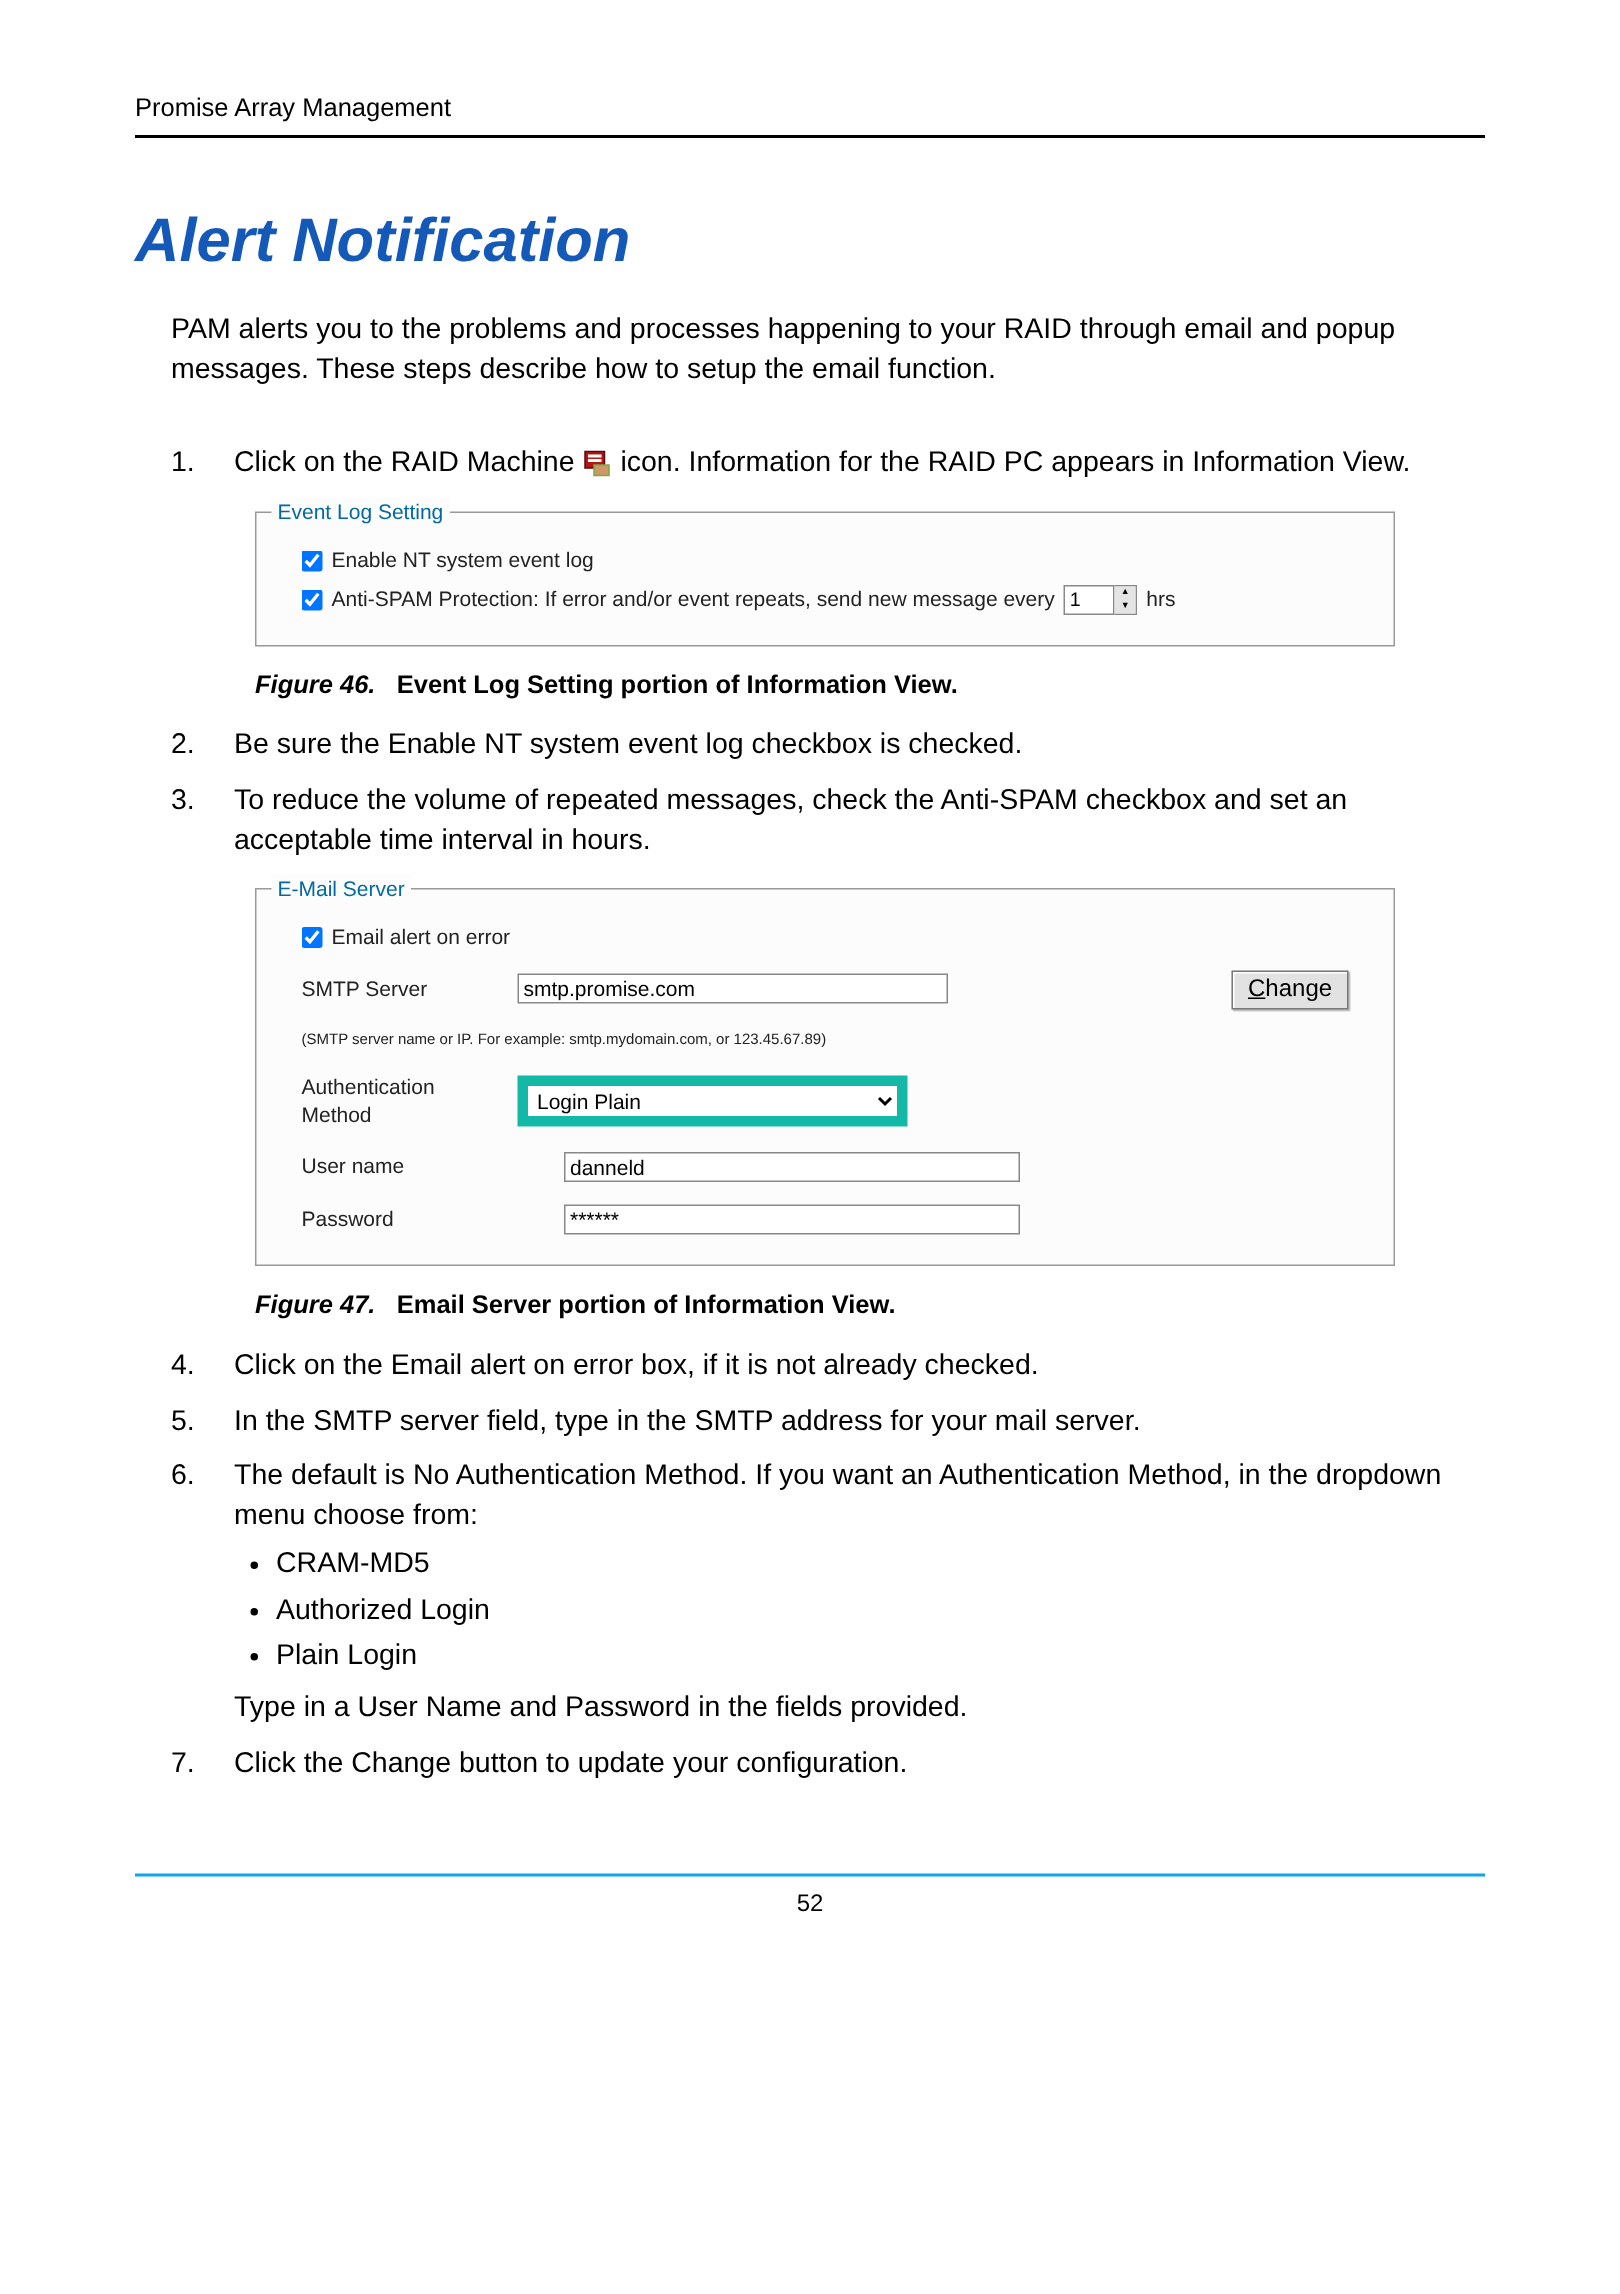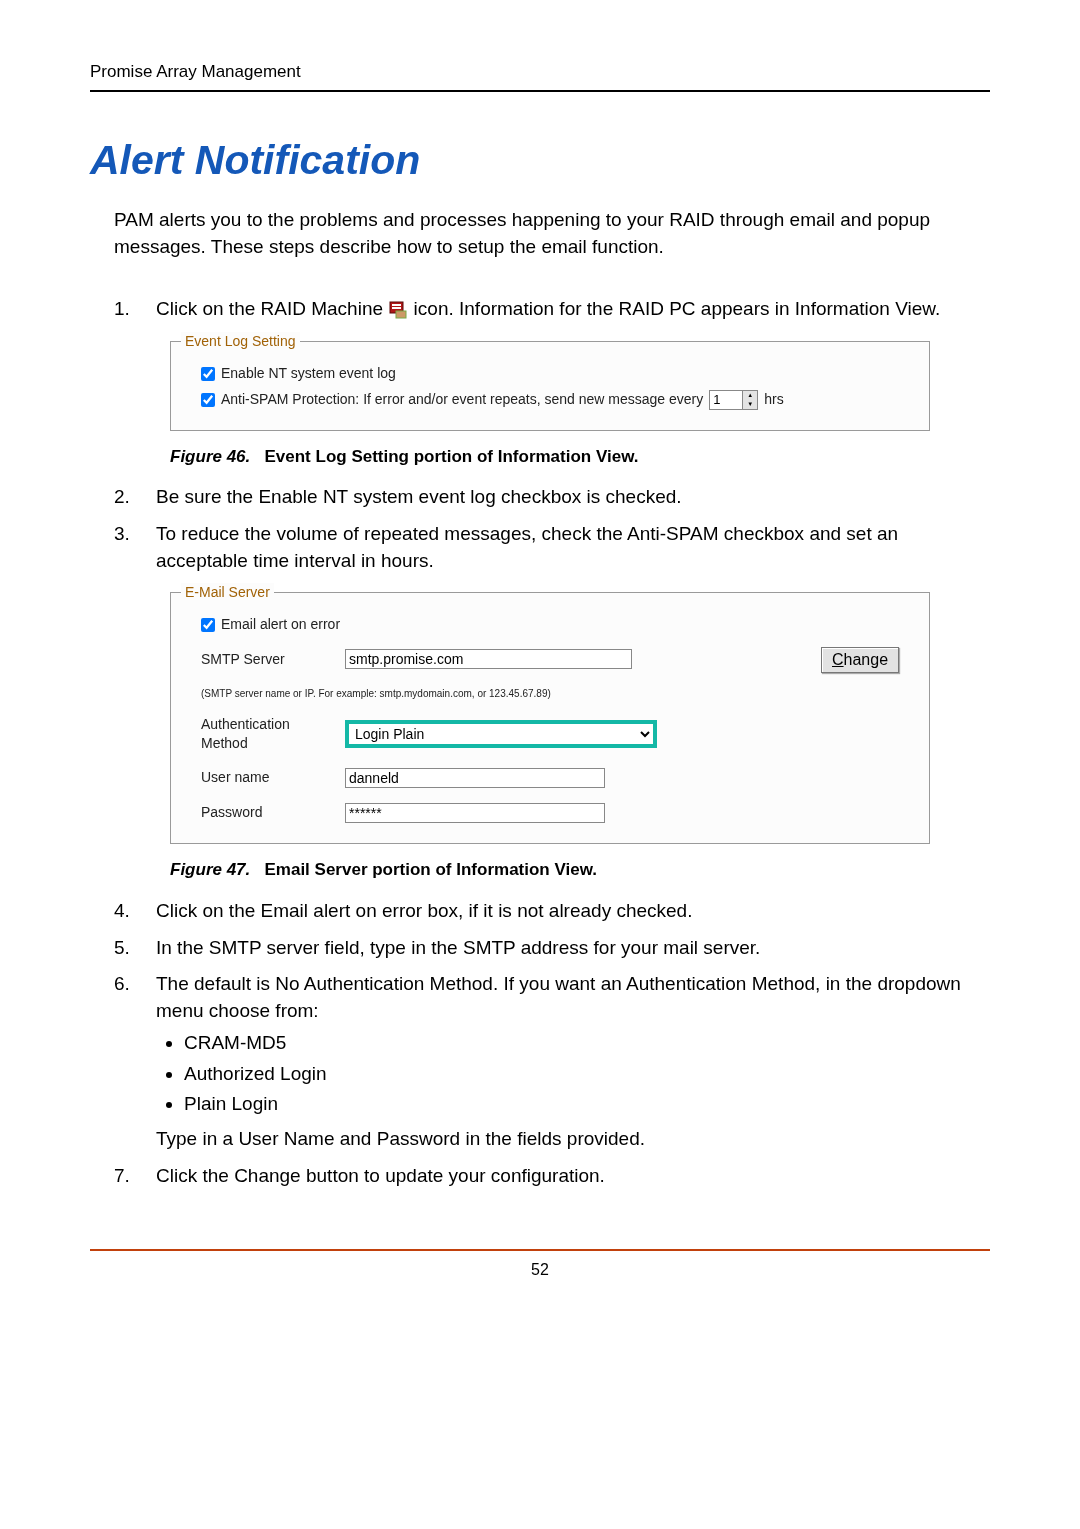--- a/index.html
+++ b/index.html
@@ -59,21 +59,21 @@
     font-size: 14px;
     color: #222;
     width: 760px;
   }
   .groupbox-legend {
     position: absolute;
     top: -10px;
     left: 10px;
     background: #fcfcfc;
     padding: 0 4px;
-    color: #a16207;
+    color: #0369a1;
   }
   .checkrow {
     display: flex;
     align-items: center;
     gap: 6px;
     margin: 6px 0;
   }
   .checkrow input[type=checkbox]{ width:14px; height:14px; }
   .smallinput {
     border: 1px solid #888;
@@ -107,35 +107,35 @@
   .email-grid .span3 { grid-column: 1 / span 3; }
   .btn-win {
     background: #e2e2e2;
     border: 1px solid #777;
     padding: 3px 10px;
     font-size: 16px;
     box-shadow: 1px 1px 0 #fff inset, 1px 1px 1px #aaa;
   }
   .btn-win .ul { text-decoration: underline; }
   .selectbox {
-    border:4px solid #14b8a6; font-size:14px; padding:1px 2px; width:312px; background:#fff;
+    border:7px solid #14b8a6; font-size:14px; padding:1px 2px; width:260px; background:#fff;
     font-family: Tahoma, Arial, sans-serif;
   }
   .txtbox { width: 287px; }
-  .txtbox-sm { width: 260px; }
+  .txtbox-sm { width: 304px; margin-left: 31px; }
   ul.bullets {
     list-style: disc;
     margin-left: 28px;
     margin-top: 6px;
     margin-bottom: 8px;
   }
   ul.bullets li { margin: 4px 0; }
   .innerpara { margin-top:6px; }
   .footer {
-    border-top: 2px solid #c2410c;
+    border-top: 2px solid #0ea5e9;
     text-align: center;
     font-size: 16px;
     padding-top: 8px;
     margin-top: 60px;
   }
 </style>
 </head>
 <body>
 
 <div class="page">

